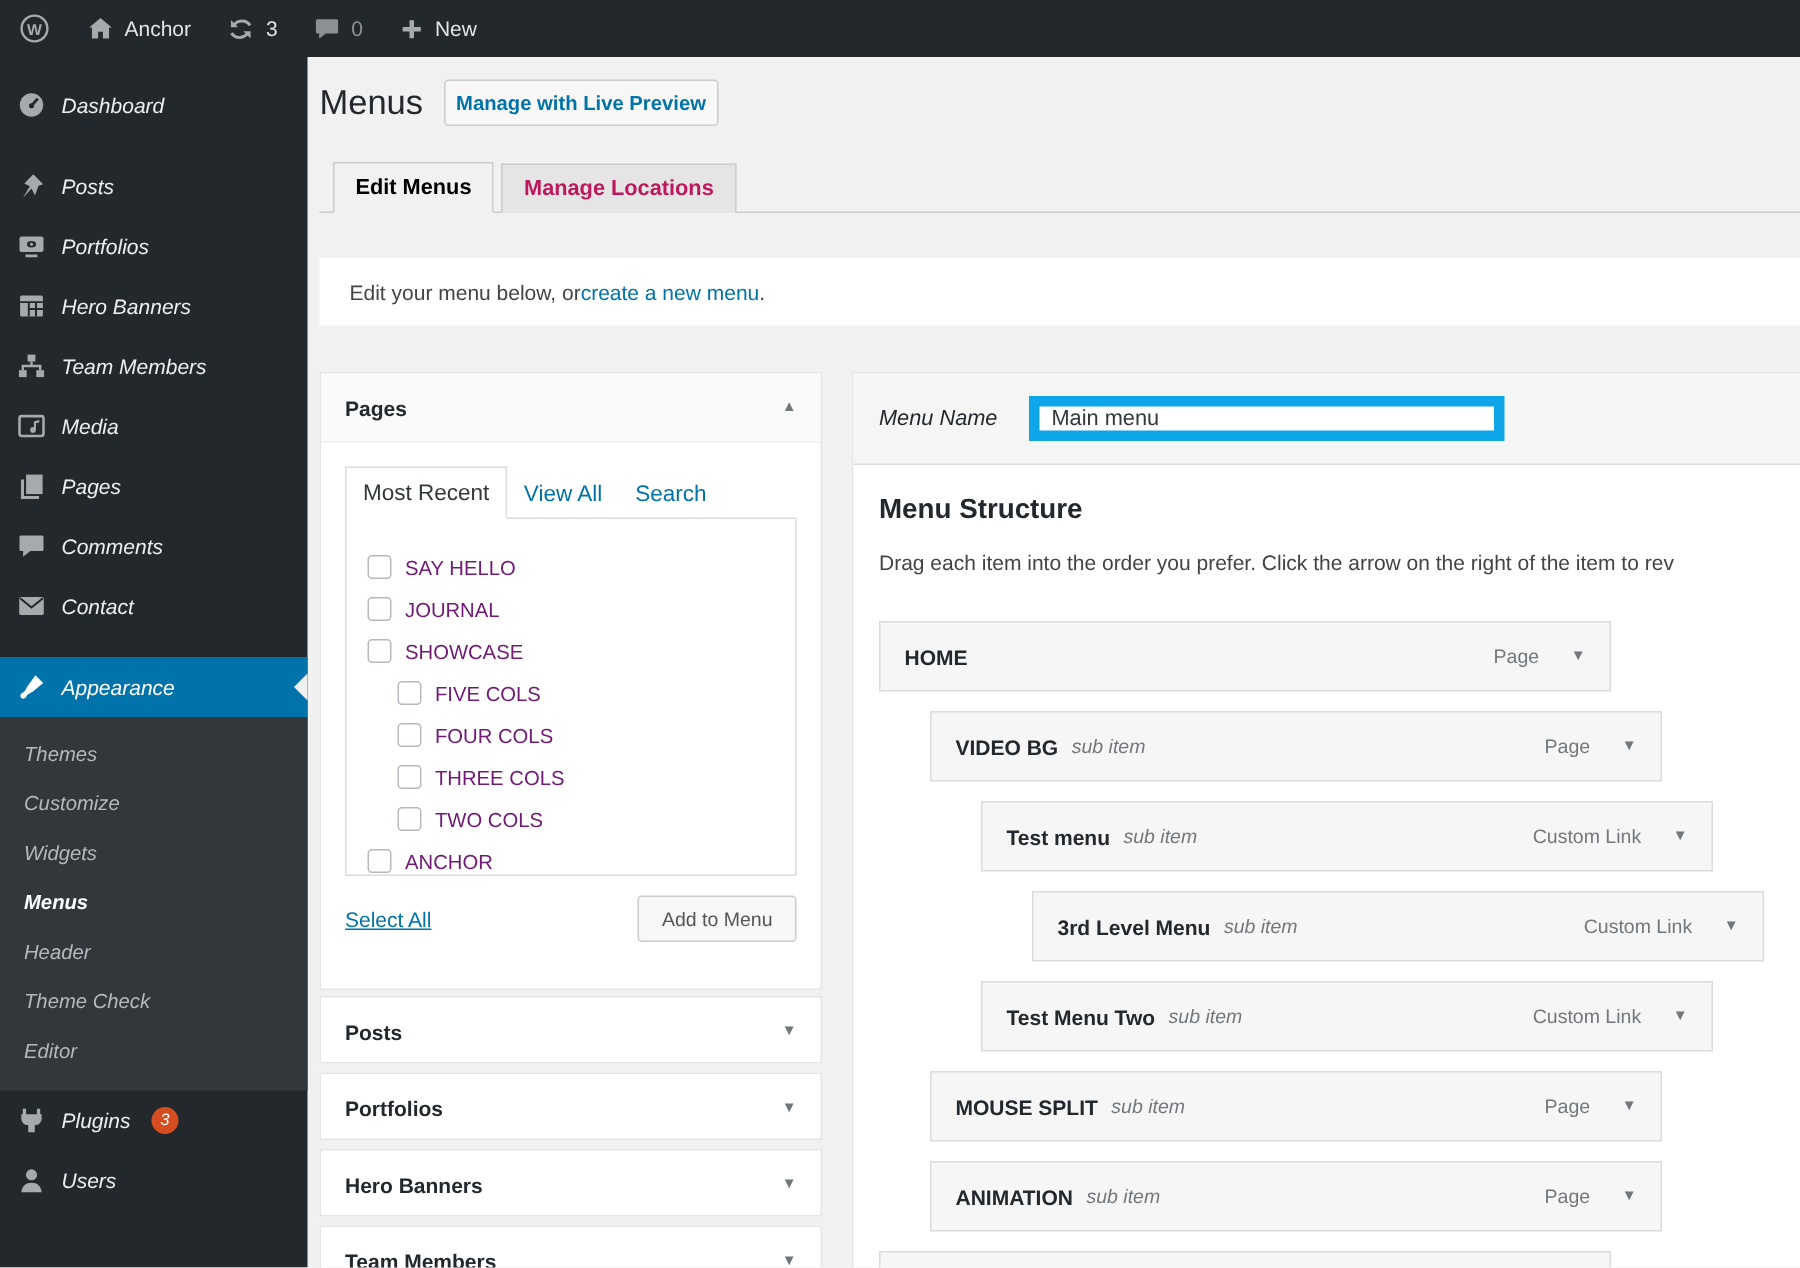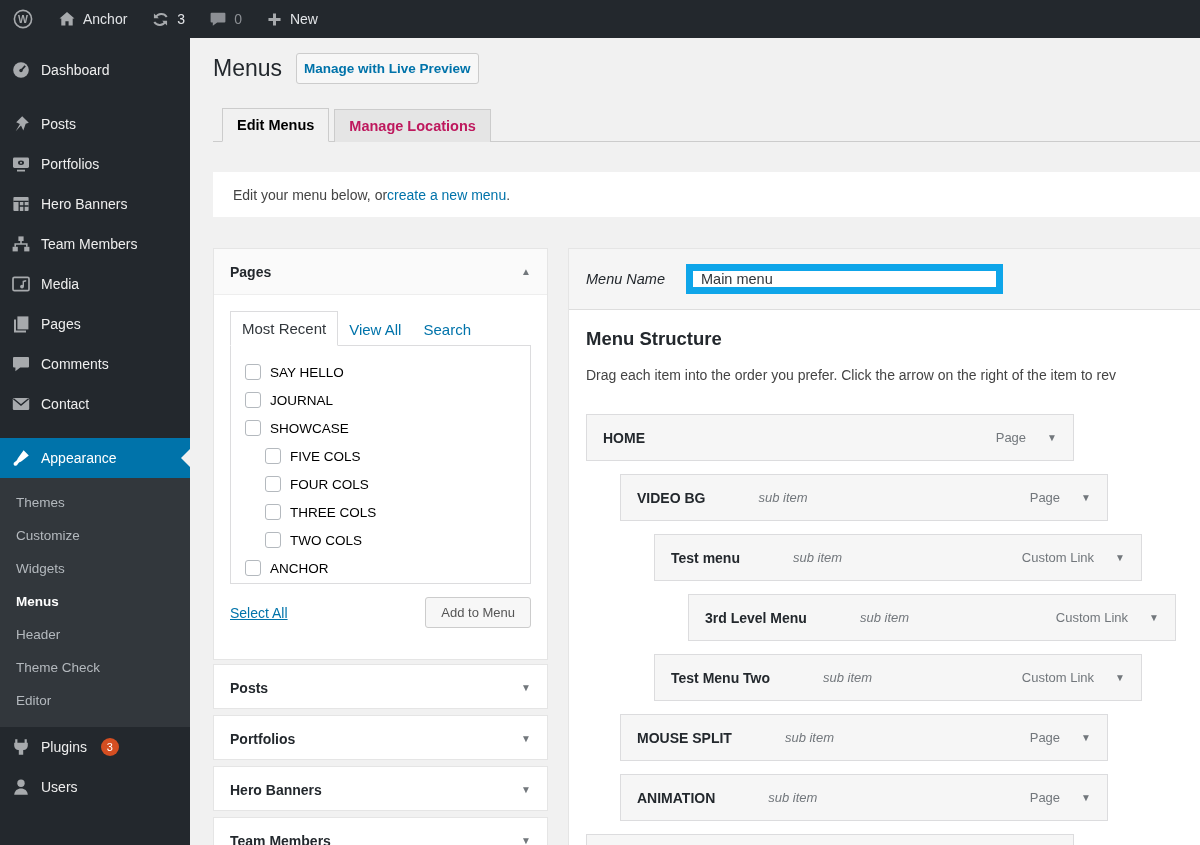--- a/index.html
+++ b/index.html
@@ -19,22 +19,22 @@
   }
   .ab-item {
     display:flex; align-items:center; gap:7px;
     padding:0 12px; color:#e2e4e7; font-size:14px; cursor:pointer;
   }
   .ab-item svg { display:block; }
   .ab-muted { color:#8c8f94; }
 
   
   #sidebar {
-    position:absolute; top:38px; left:0; width:190px; height:807px;
-    background:var(--sidebar-bg,#23282d); z-index:40;
+    position:absolute; top:38px; left:0; width:205px; height:807px;
+    background:var(--sidebar-bg,#23282d); z-index:40;font-style:italic;
   }
   .sb-pad-top { height:12px; }
   .sb-sep { height:14px; }
   .sb-row {
     display:flex; align-items:center; gap:10px;
     height:40px; padding:0 8px 0 11px;
     color:#eee; font-size:14px; cursor:pointer; position:relative;
   }
   .sb-row .sb-icon { width:20px; height:20px; flex:0 0 20px; color:#a7aaad; }
   .sb-row.active {
@@ -121,22 +121,22 @@
   }
   .subtab.active {
     color:#32373c; background:#fff;
     border:1px solid #dcdcde; border-bottom:1px solid #fff;
   }
   #pages-list {
     border:1px solid #dcdcde; background:#fff;
     height:239px; overflow:hidden; padding:12px 0 0; position:relative; z-index:1;
   }
   .chk-row {
-    display:flex; align-items:center; gap:9px;
-    height:28px; padding-left:14px; font-size:13.5px; color:#000000;
+    display:flex; align-items:flex-end; gap:9px;
+    height:28px; padding-left:14px; font-size:13.5px; color:#701a75;
   }
   .chk-row.indent1 { padding-left:34px; }
   .checkbox {
     width:16px; height:16px; background:#fff;
     border:1px solid #b4b9be; border-radius:3px; cursor:pointer; flex:0 0 16px;
   }
   #pages-footer {
     display:flex; align-items:center; justify-content:space-between;
     margin-top:13px; padding-bottom:14px;
   }
@@ -170,21 +170,21 @@
     font-family:"Liberation Sans",sans-serif;
   }
   #panel-body { padding:18px 17px; }
   #structure-title { font-size:18.5px; font-weight:bold; color:#23282d; }
   #structure-help { margin-top:17px; font-size:14px; color:#444; white-space:nowrap; }
 
   #menu-items { margin-top:31px; }
   .menu-bar {
     width:488px; height:47px; margin-bottom:13px;
     background:#f6f6f6; border:1px solid #dcdcde;
-    display:flex; align-items:center; padding:0 10px 0 16px; cursor:move;gap:44px;
+    display:flex; align-items:center; padding:0 10px 0 16px; cursor:move;
   }
   .mb-title { font-size:14px; font-weight:bold; color:#23282d; }
   .mb-sub { font-size:13px; font-style:italic; color:#72777c; margin-left:9px; }
   .mb-right { margin-left:auto; display:flex; align-items:center; gap:15px; }
   .mb-type { font-size:13px; color:#72777c; }
   .mb-tri { font-size:10px; color:#72777c; cursor:pointer; padding:4px 6px; }
   .lvl0 { margin-left:0; } .lvl1 { margin-left:34px; }
   .lvl2 { margin-left:68px; } .lvl3 { margin-left:102px; }
 </style>
 </head>

